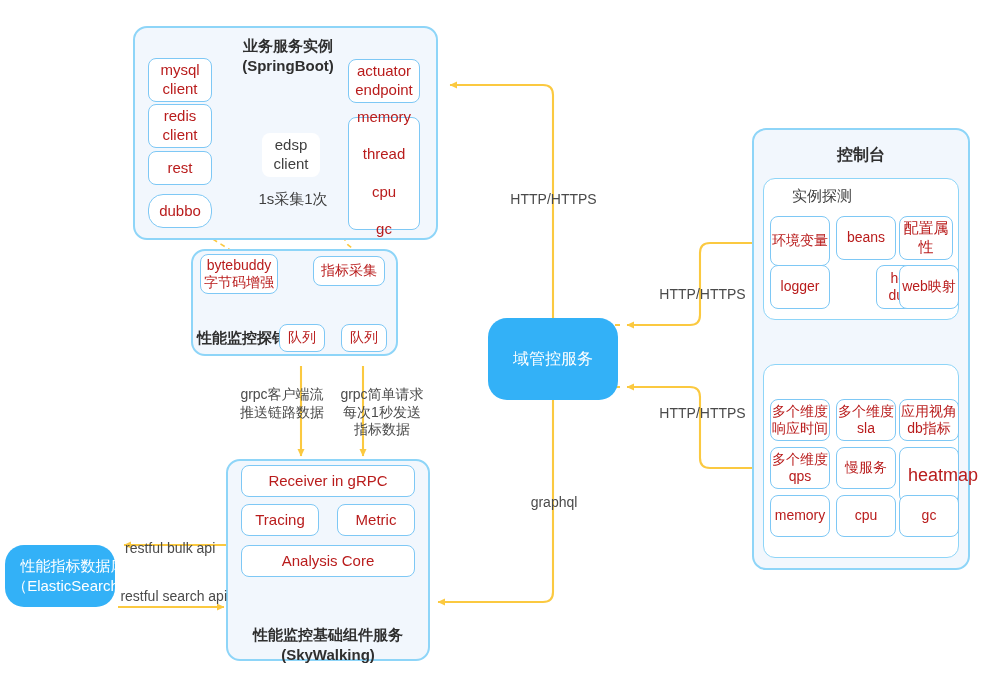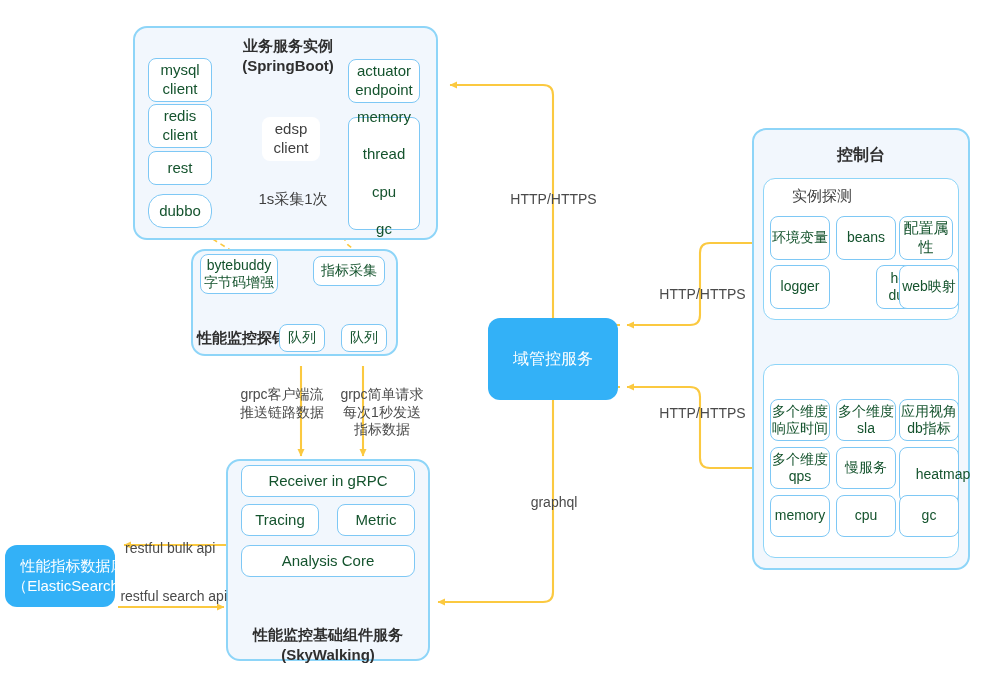--- a/index.html
+++ b/index.html
@@ -30,38 +30,39 @@
   .leaf{
     position:absolute;
     background:#ffffff;
     border:1.5px solid #7ec8f5;
     border-radius:8px;
     box-sizing:border-box;
     display:flex;align-items:center;justify-content:center;
     text-align:center;
     font-size:15px;
     line-height:1.25;
-    color:#14532d;
+    color:#b91c1c;
     white-space:pre-line;
   }
   .leaf-noborder{
     position:absolute;
     background:#ffffff;
     border:none;
     border-radius:8px;
     box-sizing:border-box;
     display:flex;align-items:center;justify-content:center;
     text-align:center;
     font-size:15px;line-height:1.25;color:#3f3f3f;
     white-space:pre-line;
+    margin-top:16px;
   }
   .blue-node{
     position:absolute;
     background:#33b1f7;
-    border-radius:12px;
+    border-radius:19px;
     box-sizing:border-box;
     display:flex;align-items:center;justify-content:center;
     text-align:center;
     color:#ffffff;
     font-size:15px;line-height:1.35;
     white-space:pre-line;
   }
   .title{
     position:absolute;
     text-align:center;
@@ -200,59 +201,59 @@
   <div class="leaf" style="left:313px;top:256px;width:72px;height:30px;font-size:14px;">指标采集</div>
 
   <div class="leaf" style="left:279px;top:324px;width:46px;height:28px;font-size:14px;">队列</div>
   <div class="leaf" style="left:341px;top:324px;width:46px;height:28px;font-size:14px;">队列</div>
 
   <div class="container-box" style="left:226px;top:459px;width:204px;height:202px;"></div>
 
   <div class="leaf" style="left:241px;top:465px;width:174px;height:32px;">Receiver in gRPC</div>
   <div class="leaf" style="left:241px;top:504px;width:78px;height:32px;">Tracing</div>
   <div class="leaf" style="left:337px;top:504px;width:78px;height:32px;">Metric</div>
-  <div class="leaf" style="left:241px;top:545px;width:174px;height:32px;border-radius:9px;">Analysis Core</div>
+  <div class="leaf" style="left:241px;top:545px;width:174px;height:32px;">Analysis Core</div>
 
   <div class="title" style="left:241px;top:625px;width:174px;">性能监控基础组件服务
 (SkyWalking)</div>
 
   <div class="blue-node" style="left:5px;top:545px;width:110px;height:62px;padding-left:26px;">性能指标数据库
 （ElasticSearch）</div>
 
   <div class="blue-node" style="left:488px;top:318px;width:130px;height:82px;font-size:16px;">域管控服务</div>
 
   <div class="container-box" style="left:752px;top:128px;width:218px;height:442px;"></div>
 
   <div class="title" style="left:782px;top:145px;width:158px;font-size:16px;">控制台</div>
 
   <div class="inner-panel" style="left:763px;top:178px;width:196px;height:142px;"></div>
   <div class="panel-title" style="left:724px;top:187px;width:196px;">实例探测</div>
 
-  <div class="leaf" style="left:770px;top:216px;width:60px;height:44px;font-size:14px;">环境变量</div>
+  <div class="leaf" style="left:770px;top:216px;width:60px;height:50px;font-size:14px;">环境变量</div>
   <div class="leaf" style="left:836px;top:216px;width:60px;height:44px;font-size:14px;">beans</div>
   <div class="leaf" style="left:899px;top:216px;width:54px;height:44px;font-size:15px;text-align:center;">配置属性</div>
 
   <div class="leaf" style="left:770px;top:265px;width:60px;height:44px;font-size:14px;">logger</div>
   <div class="leaf" style="left:836px;top:265px;width:60px;height:44px;font-size:14px;margin-left:40px;">heap
 dump</div>
   <div class="leaf" style="left:899px;top:265px;width:60px;height:44px;font-size:14px;">web映射</div>
 
   <div class="inner-panel" style="left:763px;top:364px;width:196px;height:194px;"></div>
 
   <div class="leaf" style="left:770px;top:399px;width:60px;height:42px;font-size:14px;">多个维度
 响应时间</div>
   <div class="leaf" style="left:836px;top:399px;width:60px;height:42px;font-size:14px;">多个维度
 sla</div>
   <div class="leaf" style="left:899px;top:399px;width:60px;height:42px;font-size:14px;">应用视角
 db指标</div>
 
   <div class="leaf" style="left:770px;top:447px;width:60px;height:42px;font-size:14px;">多个维度
 qps</div>
   <div class="leaf" style="left:836px;top:447px;width:60px;height:42px;font-size:14px;">慢服务</div>
-  <div class="leaf" style="left:899px;top:447px;width:60px;height:56px;font-size:14px;padding-left:28px;">heatmap</div>
+  <div class="leaf" style="left:899px;top:447px;width:60px;height:56px;font-size:18px;padding-left:28px;">heatmap</div>
 
   <div class="leaf" style="left:770px;top:495px;width:60px;height:42px;font-size:14px;">memory</div>
   <div class="leaf" style="left:836px;top:495px;width:60px;height:42px;font-size:14px;">cpu</div>
   <div class="leaf" style="left:899px;top:495px;width:60px;height:42px;font-size:14px;">gc</div>
 
   <div class="edge-label" style="left:496px;top:191px;width:115px;">HTTP/HTTPS</div>
 
   <div class="edge-label" style="left:645px;top:286px;width:115px;">HTTP/HTTPS</div>
 
   <div class="edge-label" style="left:645px;top:405px;width:115px;">HTTP/HTTPS</div>

